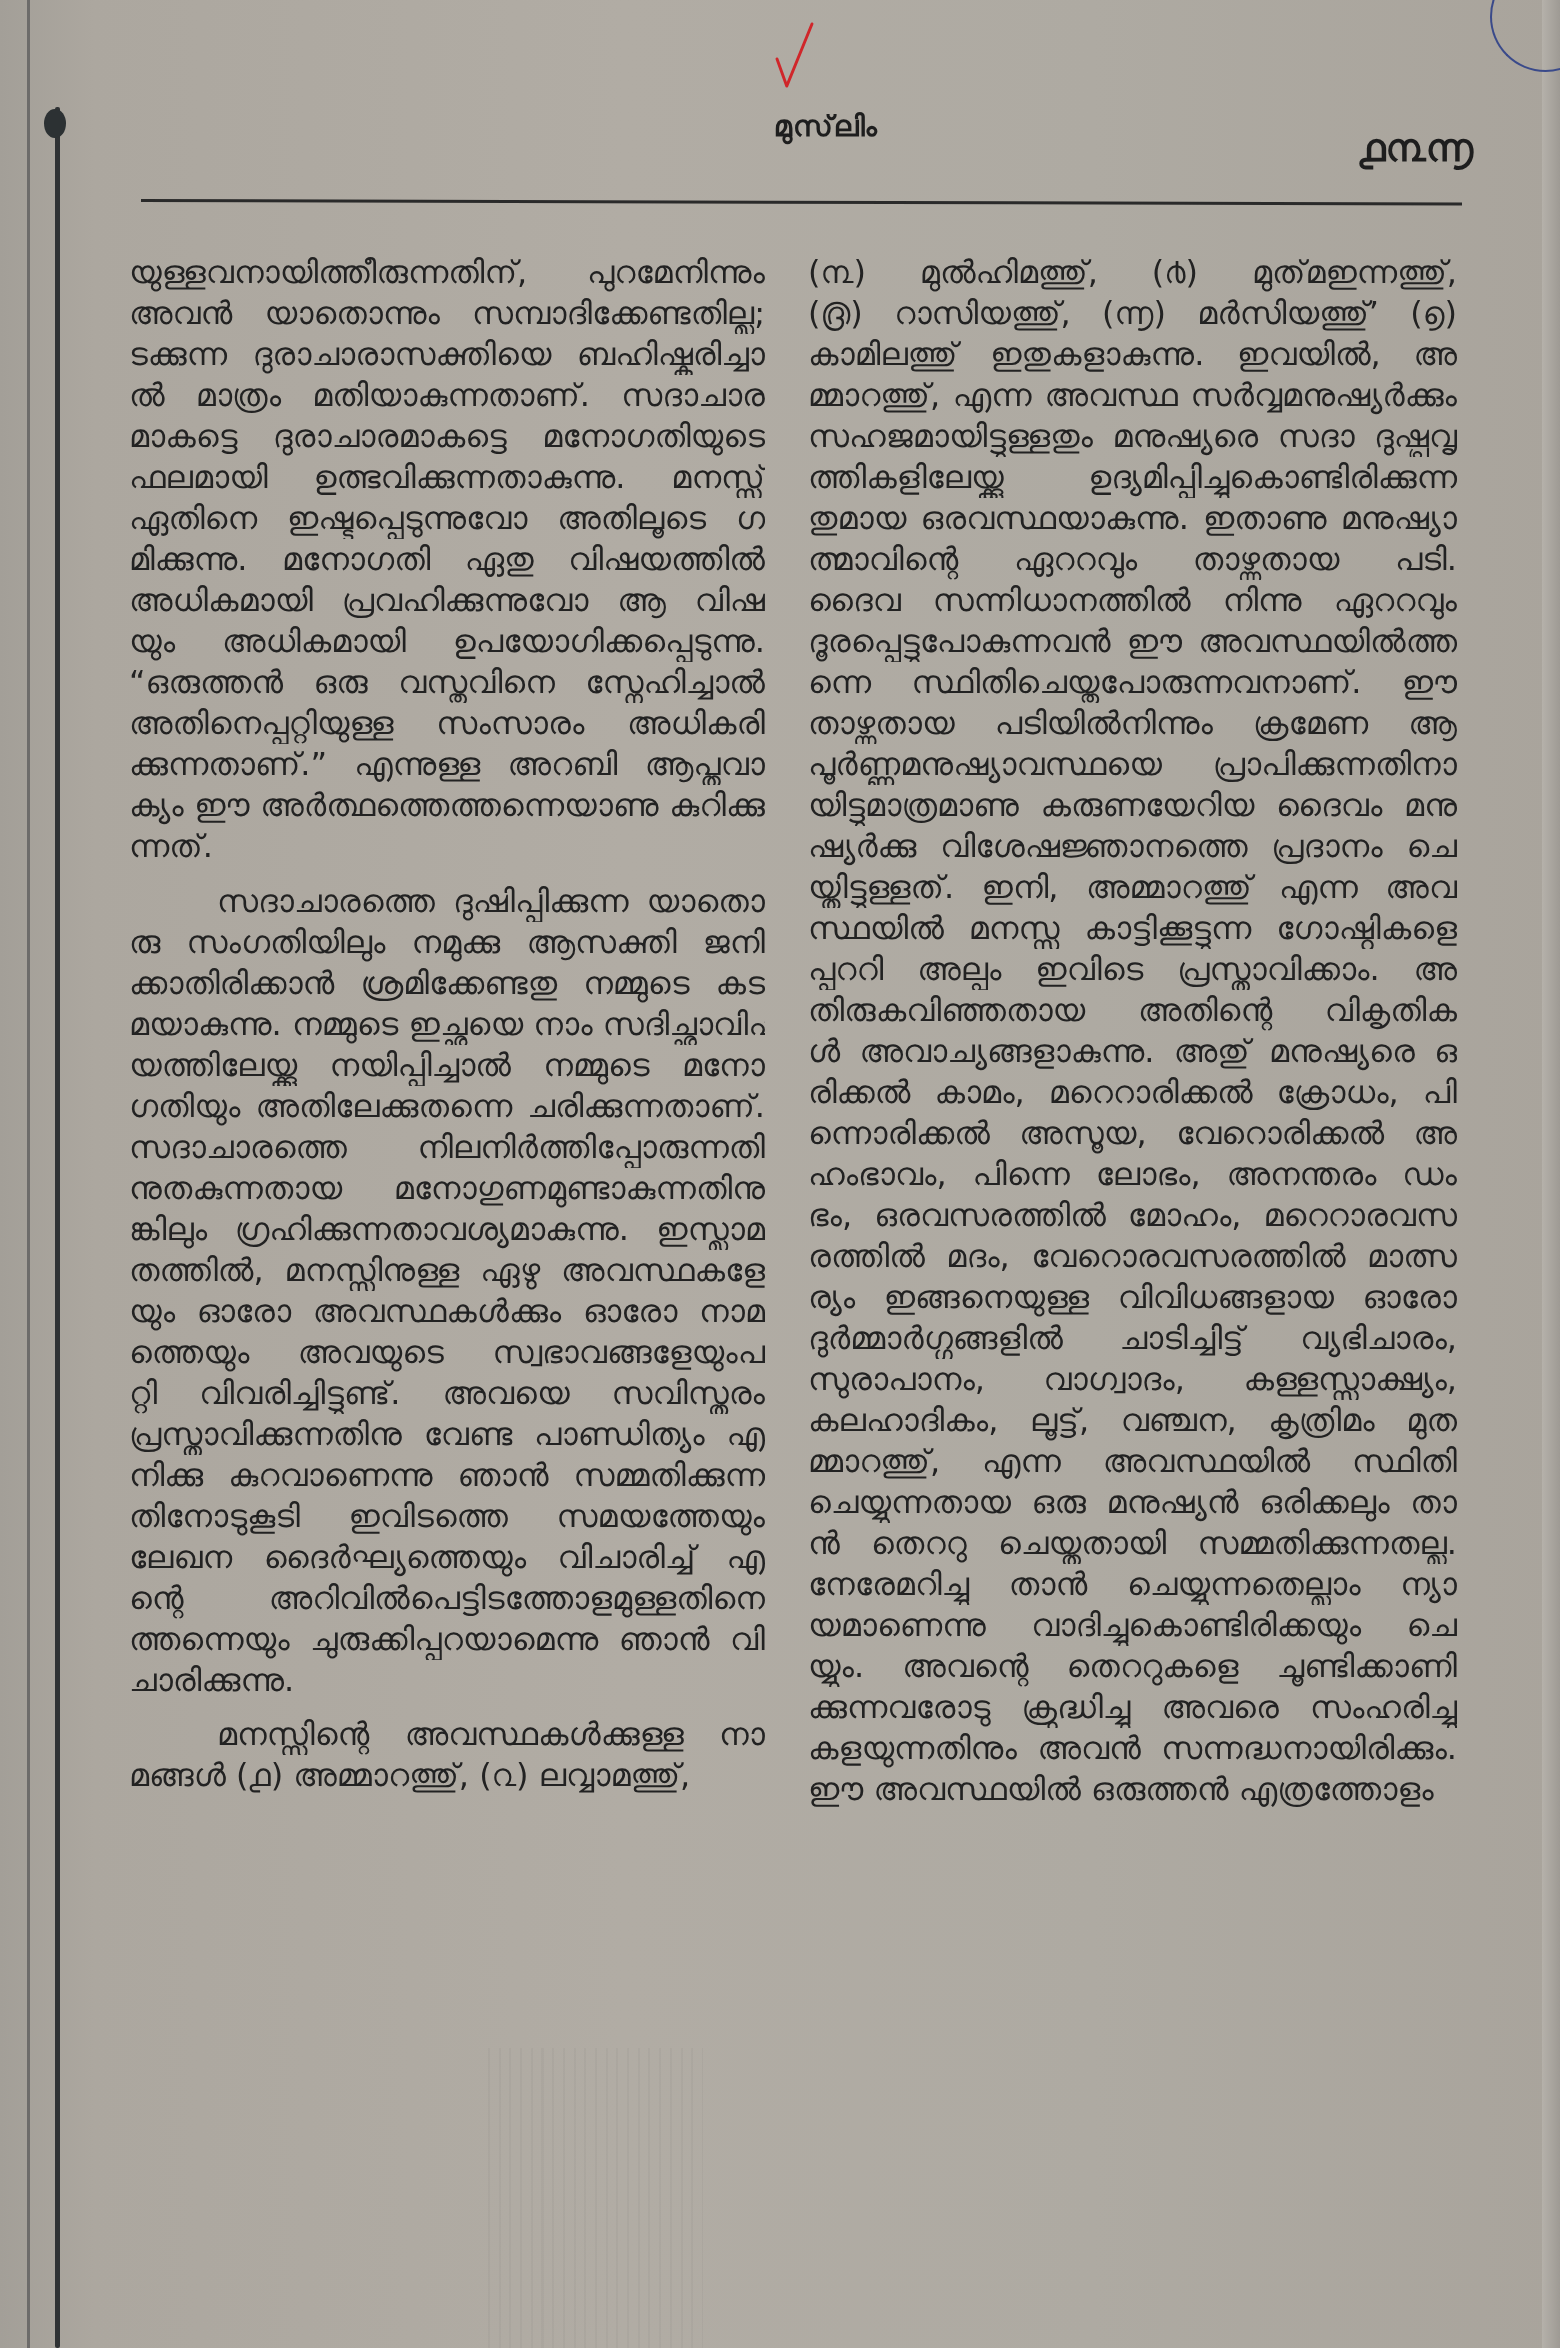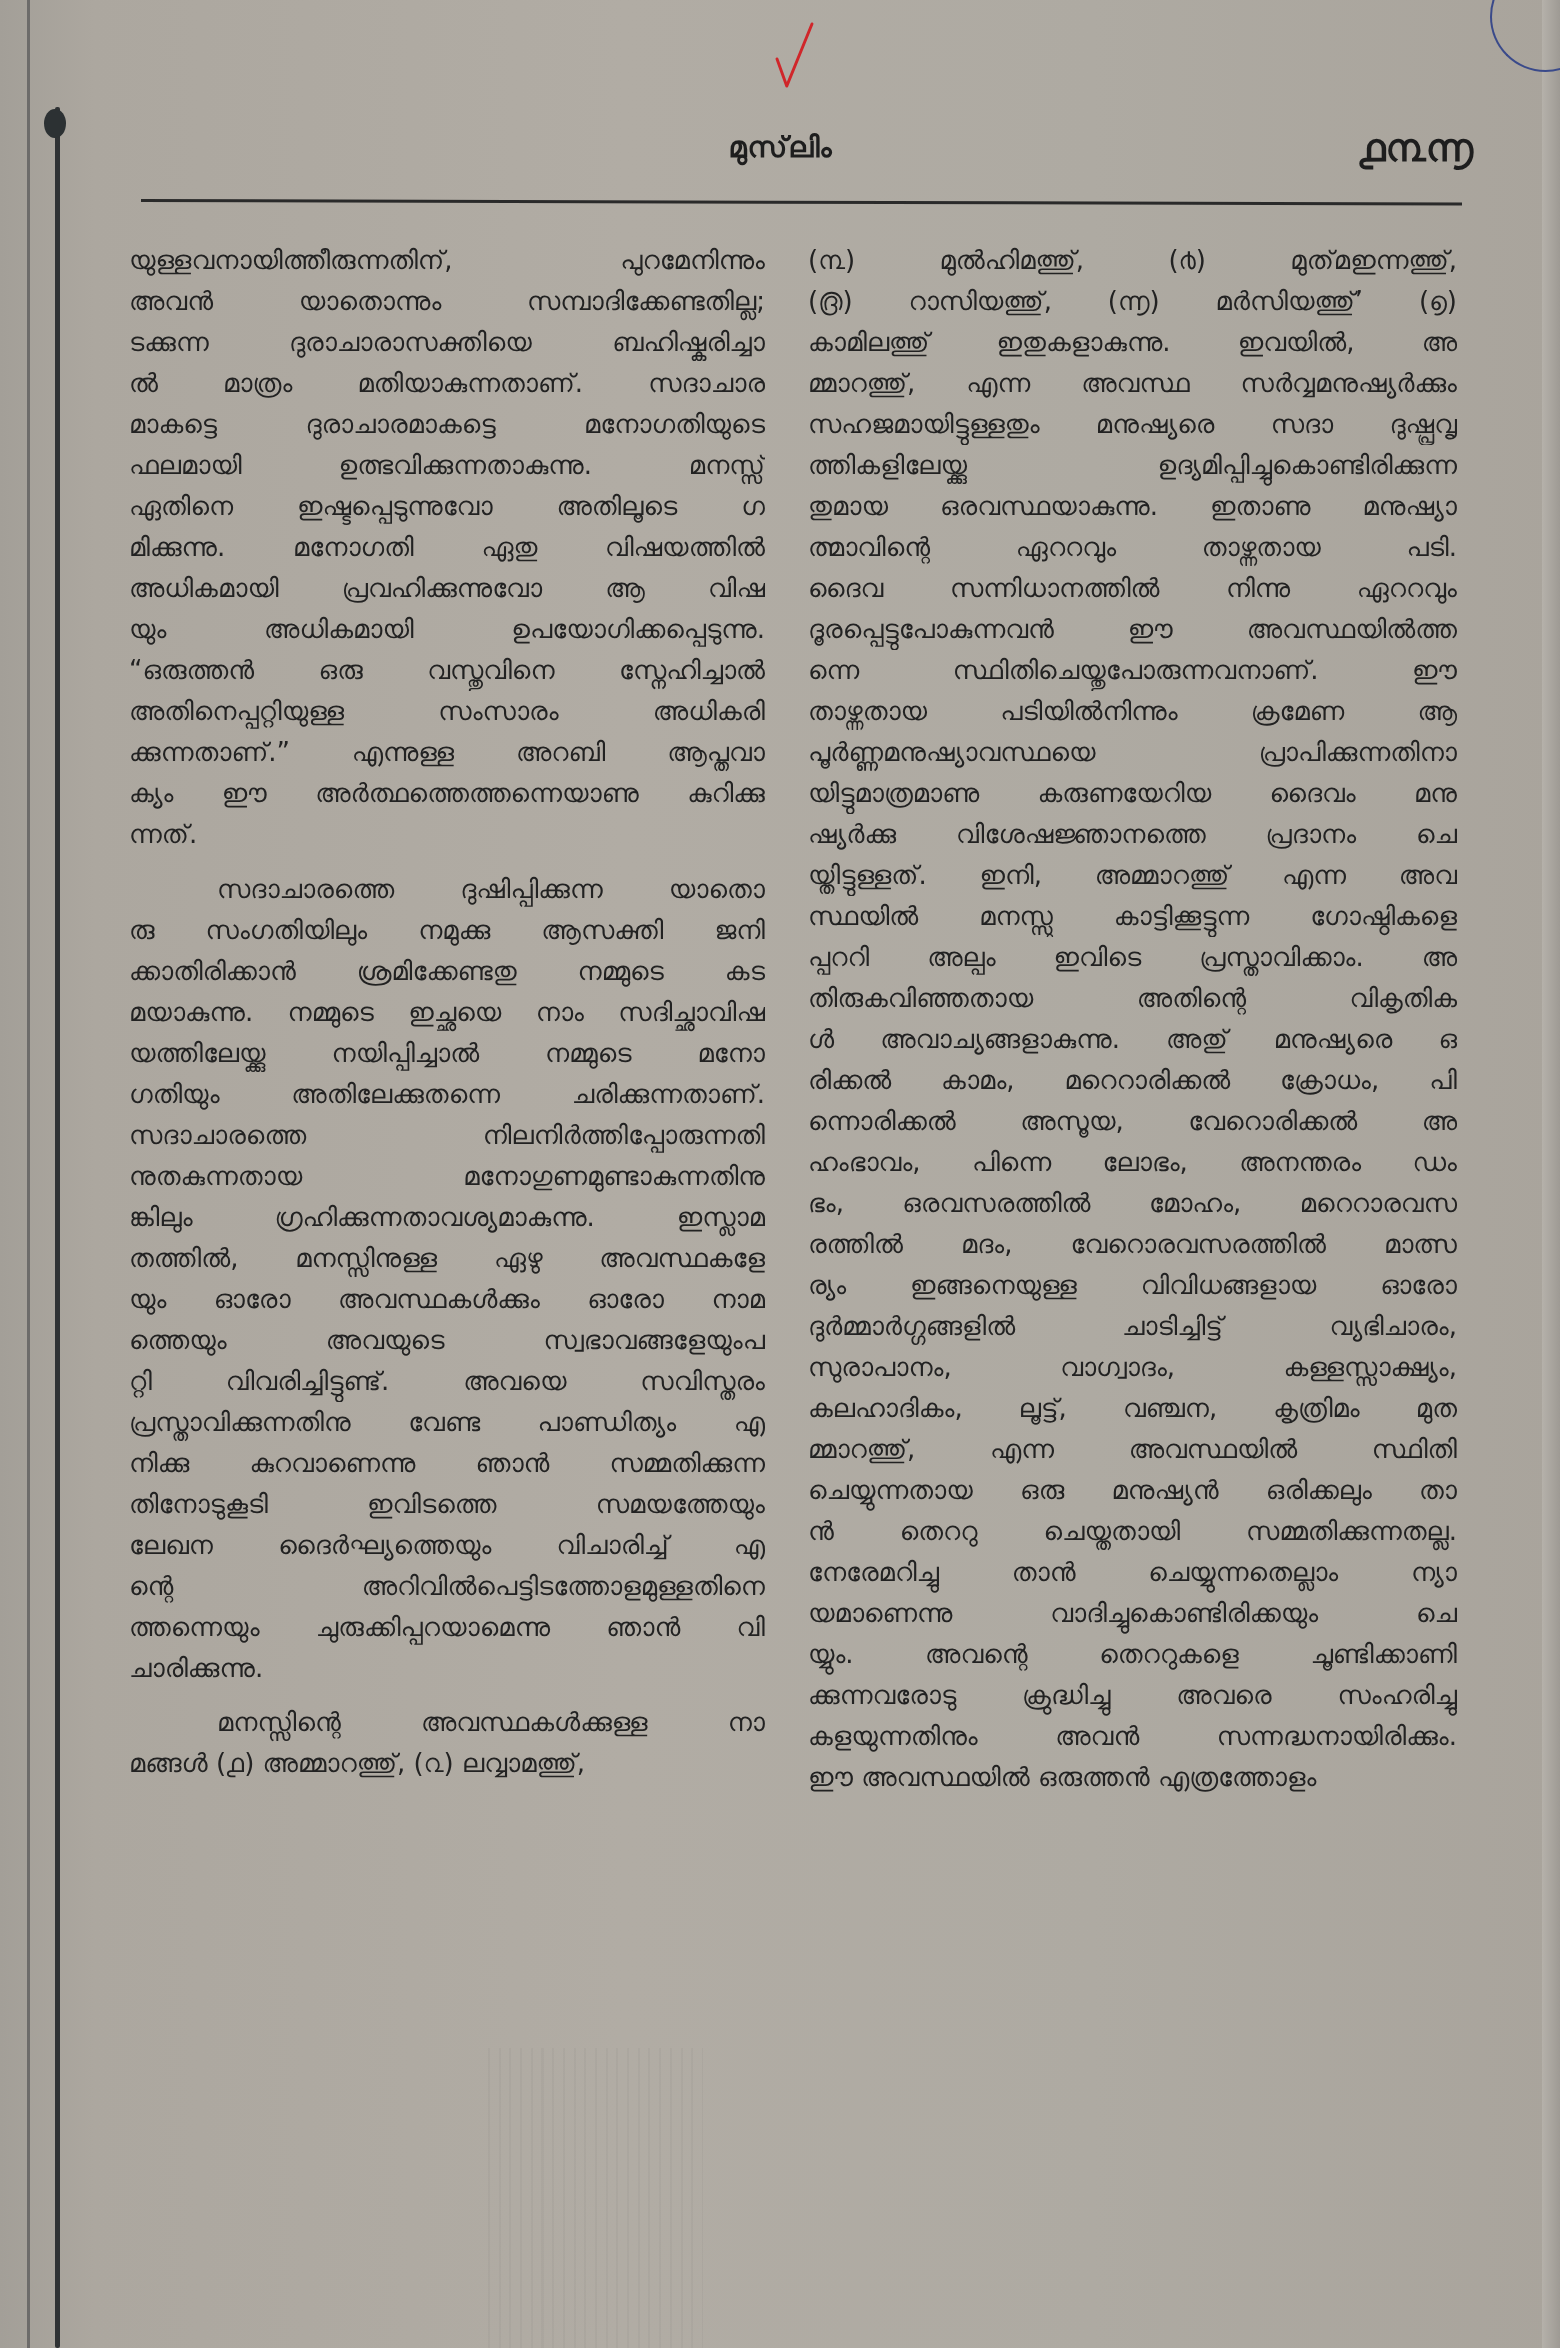--- a/index.html
+++ b/index.html
@@ -35,34 +35,34 @@
   }
   .stamp-arc {
     position: absolute; left: 1490px; top: -39px; width: 107px; height: 107px;
     border: 2.9px solid #3a4a8a; border-radius: 50%;
     border-right-color: transparent; border-top-color: transparent;
   }
   .checkmark {
     position: absolute; left: 775px; top: 21.5px; width: 39px; height: 68px;
   }
   .header-title {
-    position: absolute; left: 683px; top: 109px; width: 195px; text-align: center;
-    font-size: 29px; font-weight: bold; letter-spacing: 1px; margin-top: 21px;
+    position: absolute; left: 683px; top: 109px; width: 195px; text-align: right;
+    font-size: 29px; font-weight: bold; letter-spacing: 1px;
   }
   .header-page {
     position: absolute; left: 1356px; top: 125px; width: 117px; text-align: right;
     font-size: 39px; font-weight: bold;
   }
   .header-rule {
     position: absolute; left: 141px; top: 199px; width: 1321px; height: 2.9px;
     background: #2a2a2a; transform: rotate(0.15deg); transform-origin: left;
   }
   .column {
-    position: absolute; top: 240px;
-    font-size: 26px; line-height: 41px;
+    position: absolute; top: 252px;
+    font-size: 32px; line-height: 41px;
     text-align: justify; color: #222;
   }
   .col-left { left: 129px; width: 636px; }
   .col-right { left: 808px; width: 649px; }
   .column .line {
     display: block; white-space: nowrap; overflow: hidden;
     text-align-last: justify; text-align: justify;
   }
   .column .line.last { text-align-last: left; }
   .column .line.indent { padding-left: 88px; }

